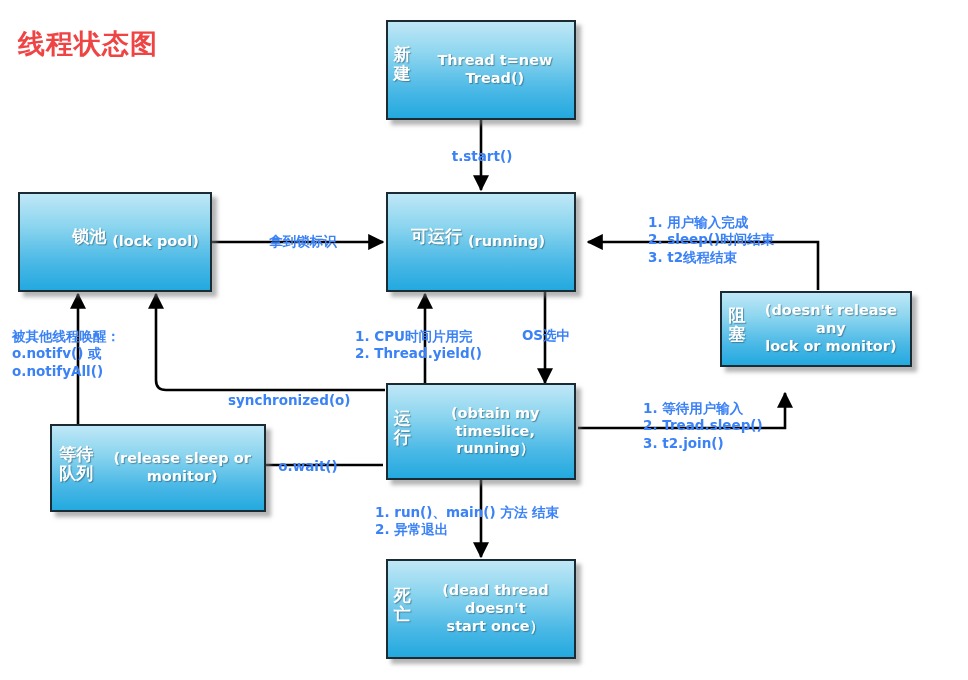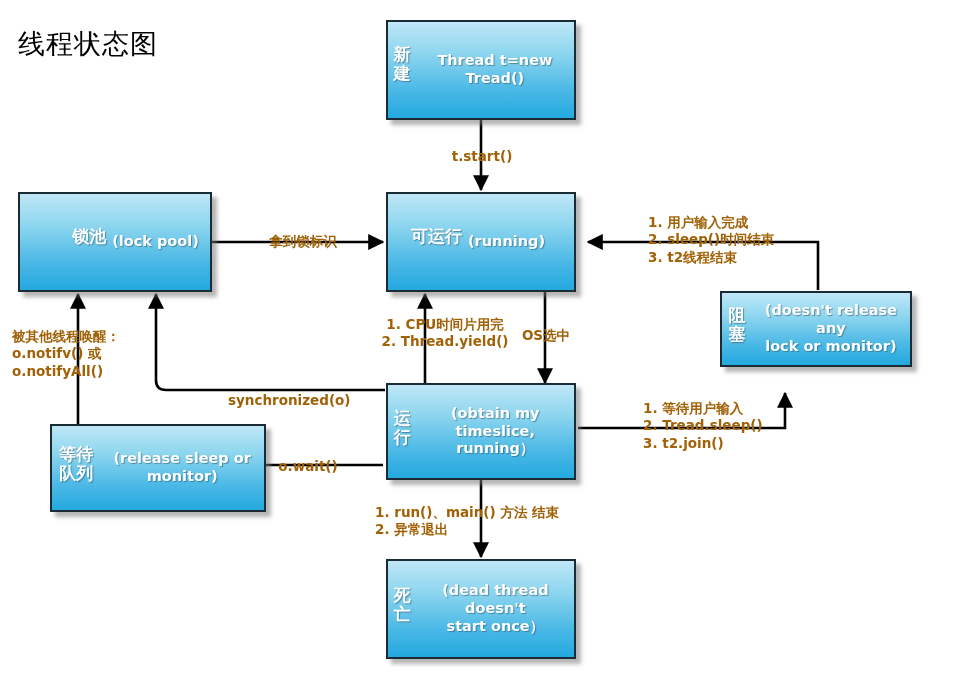--- a/index.html
+++ b/index.html
@@ -5,21 +5,21 @@
   html,body{margin:0;padding:0;background:#ffffff;}
   body{width:968px;height:680px;position:relative;overflow:hidden;
        font-family:"DejaVu Sans","Liberation Sans",sans-serif;}
 
   #canvas{position:absolute;left:0;top:0;width:968px;height:680px;}
 
   #svg-layer{position:absolute;left:0;top:0;width:968px;height:680px;}
 
   .page-title{
     position:absolute;left:18px;top:26px;
-    font-size:27px;font-weight:400;color:#000000;
+    font-size:27px;font-weight:700;color:#ef4444;
     font-family:"DejaVu Serif","Liberation Serif",serif;
     letter-spacing:1px;white-space:nowrap;
   }
 
   
   .node{
     position:absolute;box-sizing:border-box;
     border:2px solid #1b2b33;
     background:linear-gradient(to bottom,#bfe7f7 0%,#8ed6ef 32%,#4cb9e6 70%,#23a9df 100%);
     box-shadow:5px 5px 4px rgba(120,120,120,.55);
@@ -33,21 +33,21 @@
   }
   .node .en{
     font-size:14.5px;font-weight:700;line-height:1.22;
     text-shadow:1px 1px 1px rgba(40,80,100,.55);
     padding:0 6px;white-space:pre-line;
   }
   .node.tight .cn{margin-bottom:8px;}
 
   
   .lbl{
-    position:absolute;color:#a16207;font-weight:700;
+    position:absolute;color:#3b82f6;font-weight:700;
     font-size:13.5px;line-height:1.28;white-space:pre-line;
     font-family:"DejaVu Sans","Liberation Sans",sans-serif;
   }
   .lbl.c{text-align:center;}
   .lbl.l{text-align:left;}
 </style>
 </head>
 <body>
 
 <div id="canvas">
@@ -124,21 +124,21 @@
   </div>
 
   <div class="lbl c" style="left:432px;top:148px;width:100px;">t.start()</div>
 
   <div class="lbl c" style="left:248px;top:233px;width:110px;">拿到锁标识</div>
 
   <div class="lbl l" style="left:12px;top:328px;width:200px;">被其他线程唤醒：
 o.notifv() 或
 o.notifyAll()</div>
 
-  <div class="lbl l" style="left:355px;top:316px;width:180px;text-align:center;">1. CPU时间片用完
+  <div class="lbl l" style="left:355px;top:328px;width:180px;">1. CPU时间片用完
 2. Thread.yield()</div>
 
   <div class="lbl c" style="left:503px;top:327px;width:86px;">OS选中</div>
 
   <div class="lbl l" style="left:228px;top:392px;width:180px;">synchronized(o)</div>
 
   <div class="lbl c" style="left:258px;top:458px;width:100px;">o.wait()</div>
 
   <div class="lbl l" style="left:648px;top:214px;width:210px;">1. 用户输入完成
 2. sleep()时间结束

